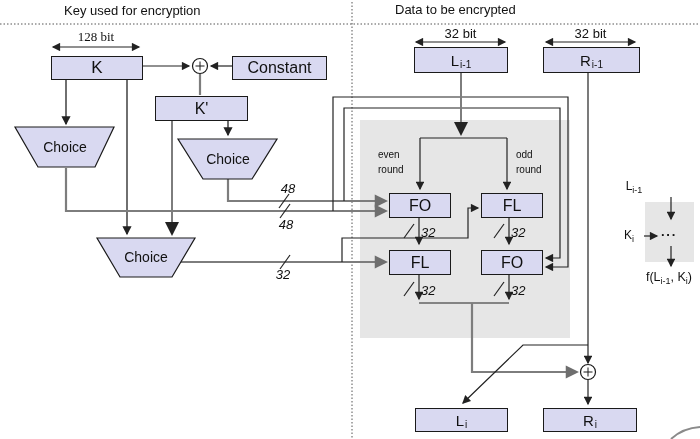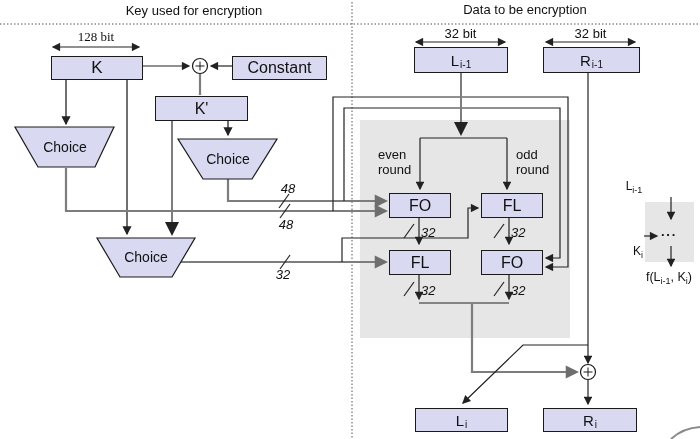--- a/index.html
+++ b/index.html
@@ -1,33 +1,33 @@
 <!DOCTYPE html>
 <html><head>
 <meta charset="utf-8">
 <style>
   html,body{margin:0;padding:0;background:#fff;}
   #canvas{
     position:relative;width:700px;height:439px;background:#ffffff;overflow:hidden;
     font-family:"Liberation Sans", sans-serif;color:#111;
   }
   .abs{position:absolute;}
-  .title{font-size:13px;text-align:center;white-space:nowrap;}
+  .title{font-size:13px;white-space:nowrap;}
   .bitlabel{font-size:13px;text-align:center;white-space:nowrap;}
   .wirelabel{font-size:13px;white-space:nowrap;font-style:italic;}
   .box{
     position:absolute;background:#d9d9f1;border:1px solid #1a1a1a;
     display:flex;align-items:center;justify-content:center;box-sizing:border-box;
   }
   .box.big{font-size:16px;}
   .box .base{font-size:15px;}
   .box .sub{font-size:10px;position:relative;top:4px;margin-left:1px;}
   .shade{position:absolute;background:#e6e6e6;}
   .trap-label{position:absolute;font-size:14px;text-align:center;}
-  .roundlabel{position:absolute;font-size:13px;line-height:15px;white-space:nowrap;}
+  .roundlabel{position:absolute;font-size:10px;line-height:15px;white-space:nowrap;}
   .mini-label{position:absolute;font-size:12px;white-space:nowrap;}
   .mini-label .sub{font-size:9px;position:relative;top:3px;}
   .dots{font-weight:bold;font-size:13px;letter-spacing:1px;}
   svg{position:absolute;left:0;top:0;}
 </style>
 </head>
 <body>
 
 <div id="canvas">
 
@@ -112,21 +112,21 @@
     </g>
 
     <line x1="671" y1="197" x2="671" y2="219" stroke="#222" stroke-width="1.2" marker-end="url(#ab)"></line>
     <line x1="644" y1="236" x2="657" y2="236" stroke="#222" stroke-width="1.2" marker-end="url(#ab)"></line>
     <line x1="671" y1="246" x2="671" y2="266" stroke="#222" stroke-width="1.2" marker-end="url(#ab)"></line>
 
     <path d="M 671 439 Q 683 428 700 427" fill="none" stroke="#8a8a8a" stroke-width="2"></path>
   </svg>
 
   <div class="abs title" style="left:64px;top:3px;width:260px;">Key used for encryption</div>
-  <div class="abs title" style="left:395px;top:2px;width:260px;">Data to be encryption</div>
+  <div class="abs title" style="left:395px;top:2px;width:260px;">Data to be encrypted</div>
 
   <div class="abs bitlabel" style="left:52px;top:29px;width:88px;font-family:Liberation Serif, serif;">128 bit</div>
   <div class="abs bitlabel" style="left:415px;top:26px;width:91px;">32 bit</div>
   <div class="abs bitlabel" style="left:545px;top:26px;width:91px;">32 bit</div>
 
   <div class="box big" style="left:51px;top:56px;width:92px;height:24px;font-size:17px;">
       <span>K</span>
     </div>
   <div class="box big" style="left:232px;top:56px;width:95px;height:24px;">
       <span>Constant</span>
@@ -184,21 +184,21 @@
       <span class="sub">i</span>
   </div>
   <div class="box" style="left:543px;top:408px;width:94px;height:24px;">
     <span class="base">R</span>
       <span class="sub">i</span>
   </div>
 
   <div class="mini-label" style="left:612px;top:179px;width:44px;text-align:center;">
     <span>L</span><span class="sub">i-1</span>
   </div>
-  <div class="mini-label" style="left:624px;top:244px;width:19px;text-align:right;">
+  <div class="mini-label" style="left:624px;top:228px;width:19px;text-align:left;">
     <span>K</span><span class="sub">i</span>
   </div>
   <div class="mini-label dots" style="left:661px;top:227px;width:22px;">···</div>
   <div class="mini-label" style="left:636px;top:270px;width:66px;text-align:center;font-size:12.5px;">
     <span>f(L</span><span class="sub">i-1</span><span>, K</span><span class="sub">i</span><span>)</span>
   </div>
 
 </div>
 
 </body></html>

